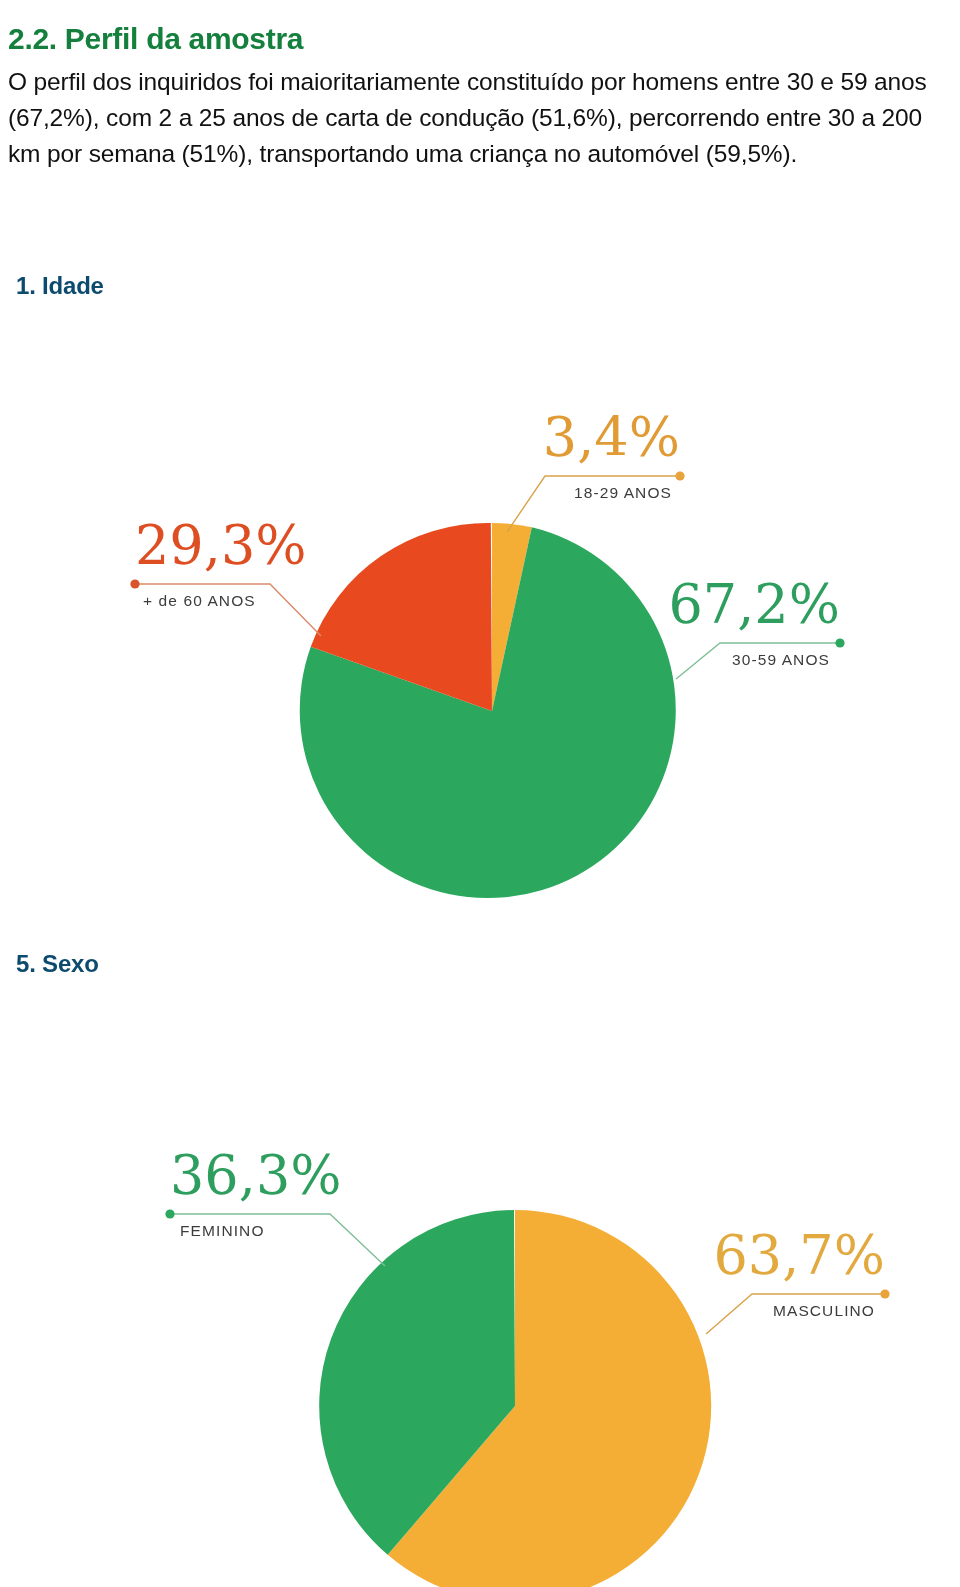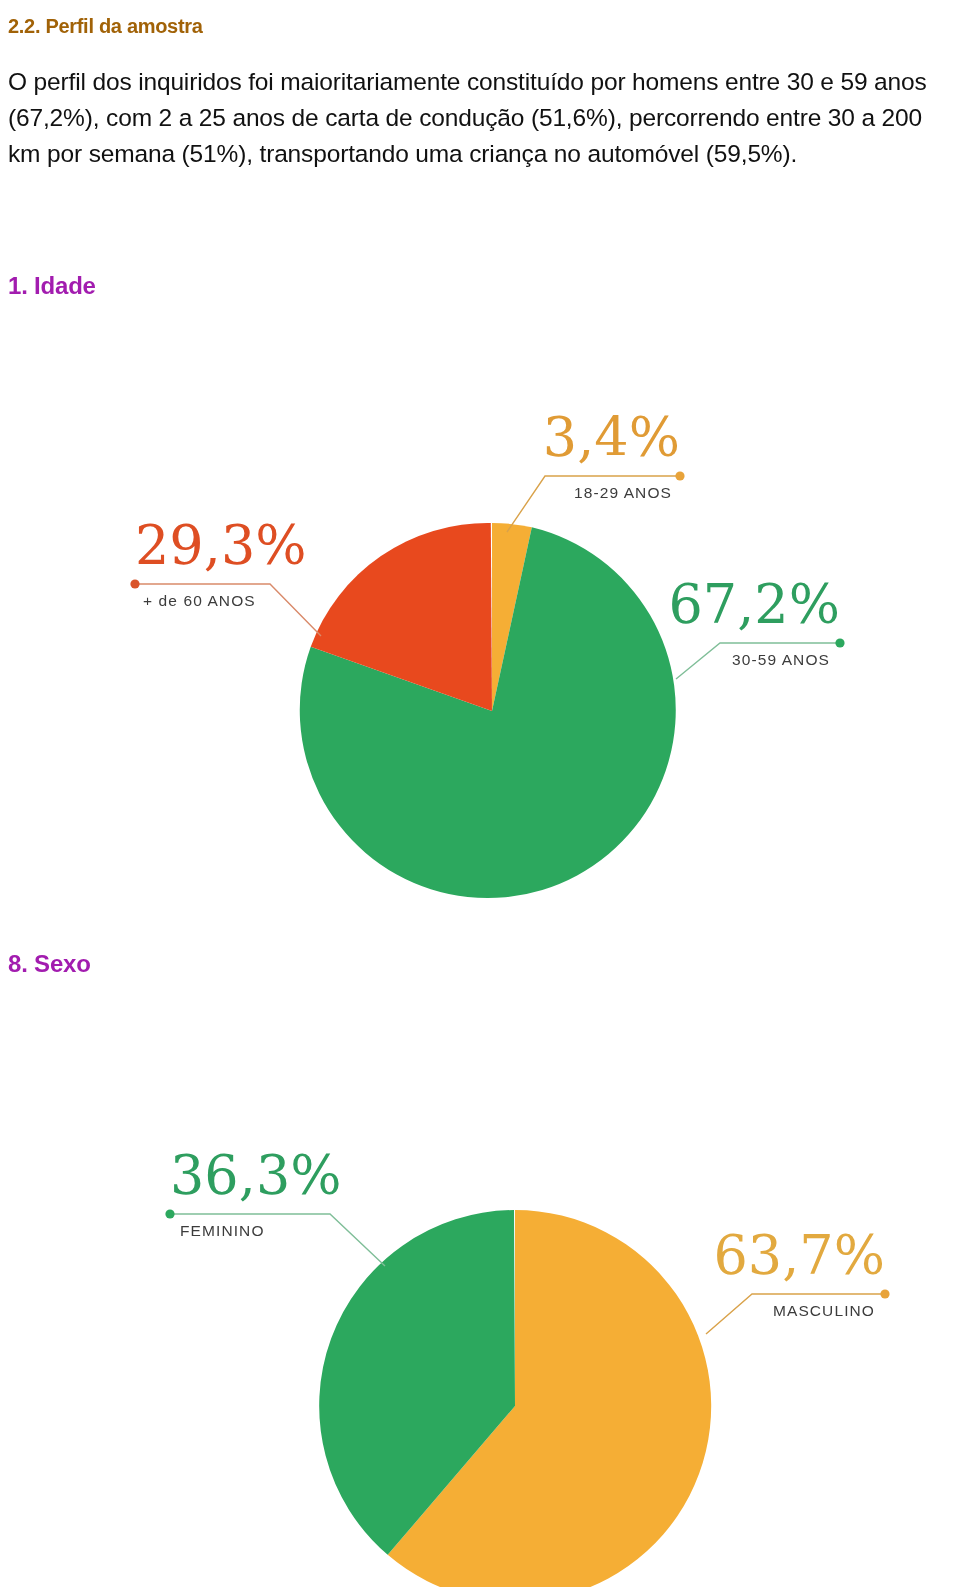--- a/index.html
+++ b/index.html
@@ -21,45 +21,45 @@
     left: 0; top: 0;
     width: 960px;
     height: 1587px;
   }
 
   
   .doc-heading {
     position: absolute;
     left: 8px;
     top: 2px;
-    font-size: 20px;
+    font-size: 30px;
     font-weight: bold;
     letter-spacing: -0.3px;
-    color: #a16207;
+    color: #15803d;
   }
 
   .doc-paragraph {
     position: absolute;
     left: 8px;
     top: 48px;
     width: 944px;
     font-size: 24.5px;
     line-height: 36px;
     color: #111111;
     letter-spacing: -0.15px;
     text-align: left;
     margin-top: 16px;
   }
 
   .section-heading {
     position: absolute;
-    left: 8px;
+    left: 16px;
     font-size: 24px;
     font-weight: bold;
-    color: #a21caf;
+    color: #0c4a6e;
     letter-spacing: -0.2px;
     margin-top: 12px;
   }
   #section-idade { top: 260px; }
   #section-sexo  { top: 938px; }
 
   
   .chart-figure {
     position: absolute;
     left: 0;
@@ -116,21 +116,21 @@
 
       <g>
         <path d="M 636 333 L 680 297 L 800 297" fill="none" stroke="#7FBE98" stroke-width="1.4"></path>
         <circle cx="800" cy="297" r="4.6" fill="#2CA85E"></circle>
         <text class="pct-text" x="800" y="277" text-anchor="end" font-size="54" fill="#2E9E5F">67,2%</text>
         <text class="cat-text" x="790" y="319" text-anchor="end" font-size="15.5" fill="#3c3c3c">30-59 ANOS</text>
       </g>
     </svg>
   </figure>
 
-  <h2 class="section-heading" id="section-sexo">8. Sexo</h2>
+  <h2 class="section-heading" id="section-sexo">5. Sexo</h2>
 
   <figure class="chart-figure" id="chart-sexo">
     <svg class="chart-svg" width="960" height="537" viewBox="0 0 960 537">
 
       <path d="M 475 340 L 475 144 A 196 196 0 1 1 347.70 488.87 Z" fill="#F5AE35"></path>
 
       <path d="M 475 340 L 347.70 488.87 A 196 196 0 0 1 474.00 144.00 Z" fill="#2CA85E"></path>
 
       <g>
         <path d="M 345 200 L 290 148 L 130 148" fill="none" stroke="#7FBE98" stroke-width="1.4"></path>

